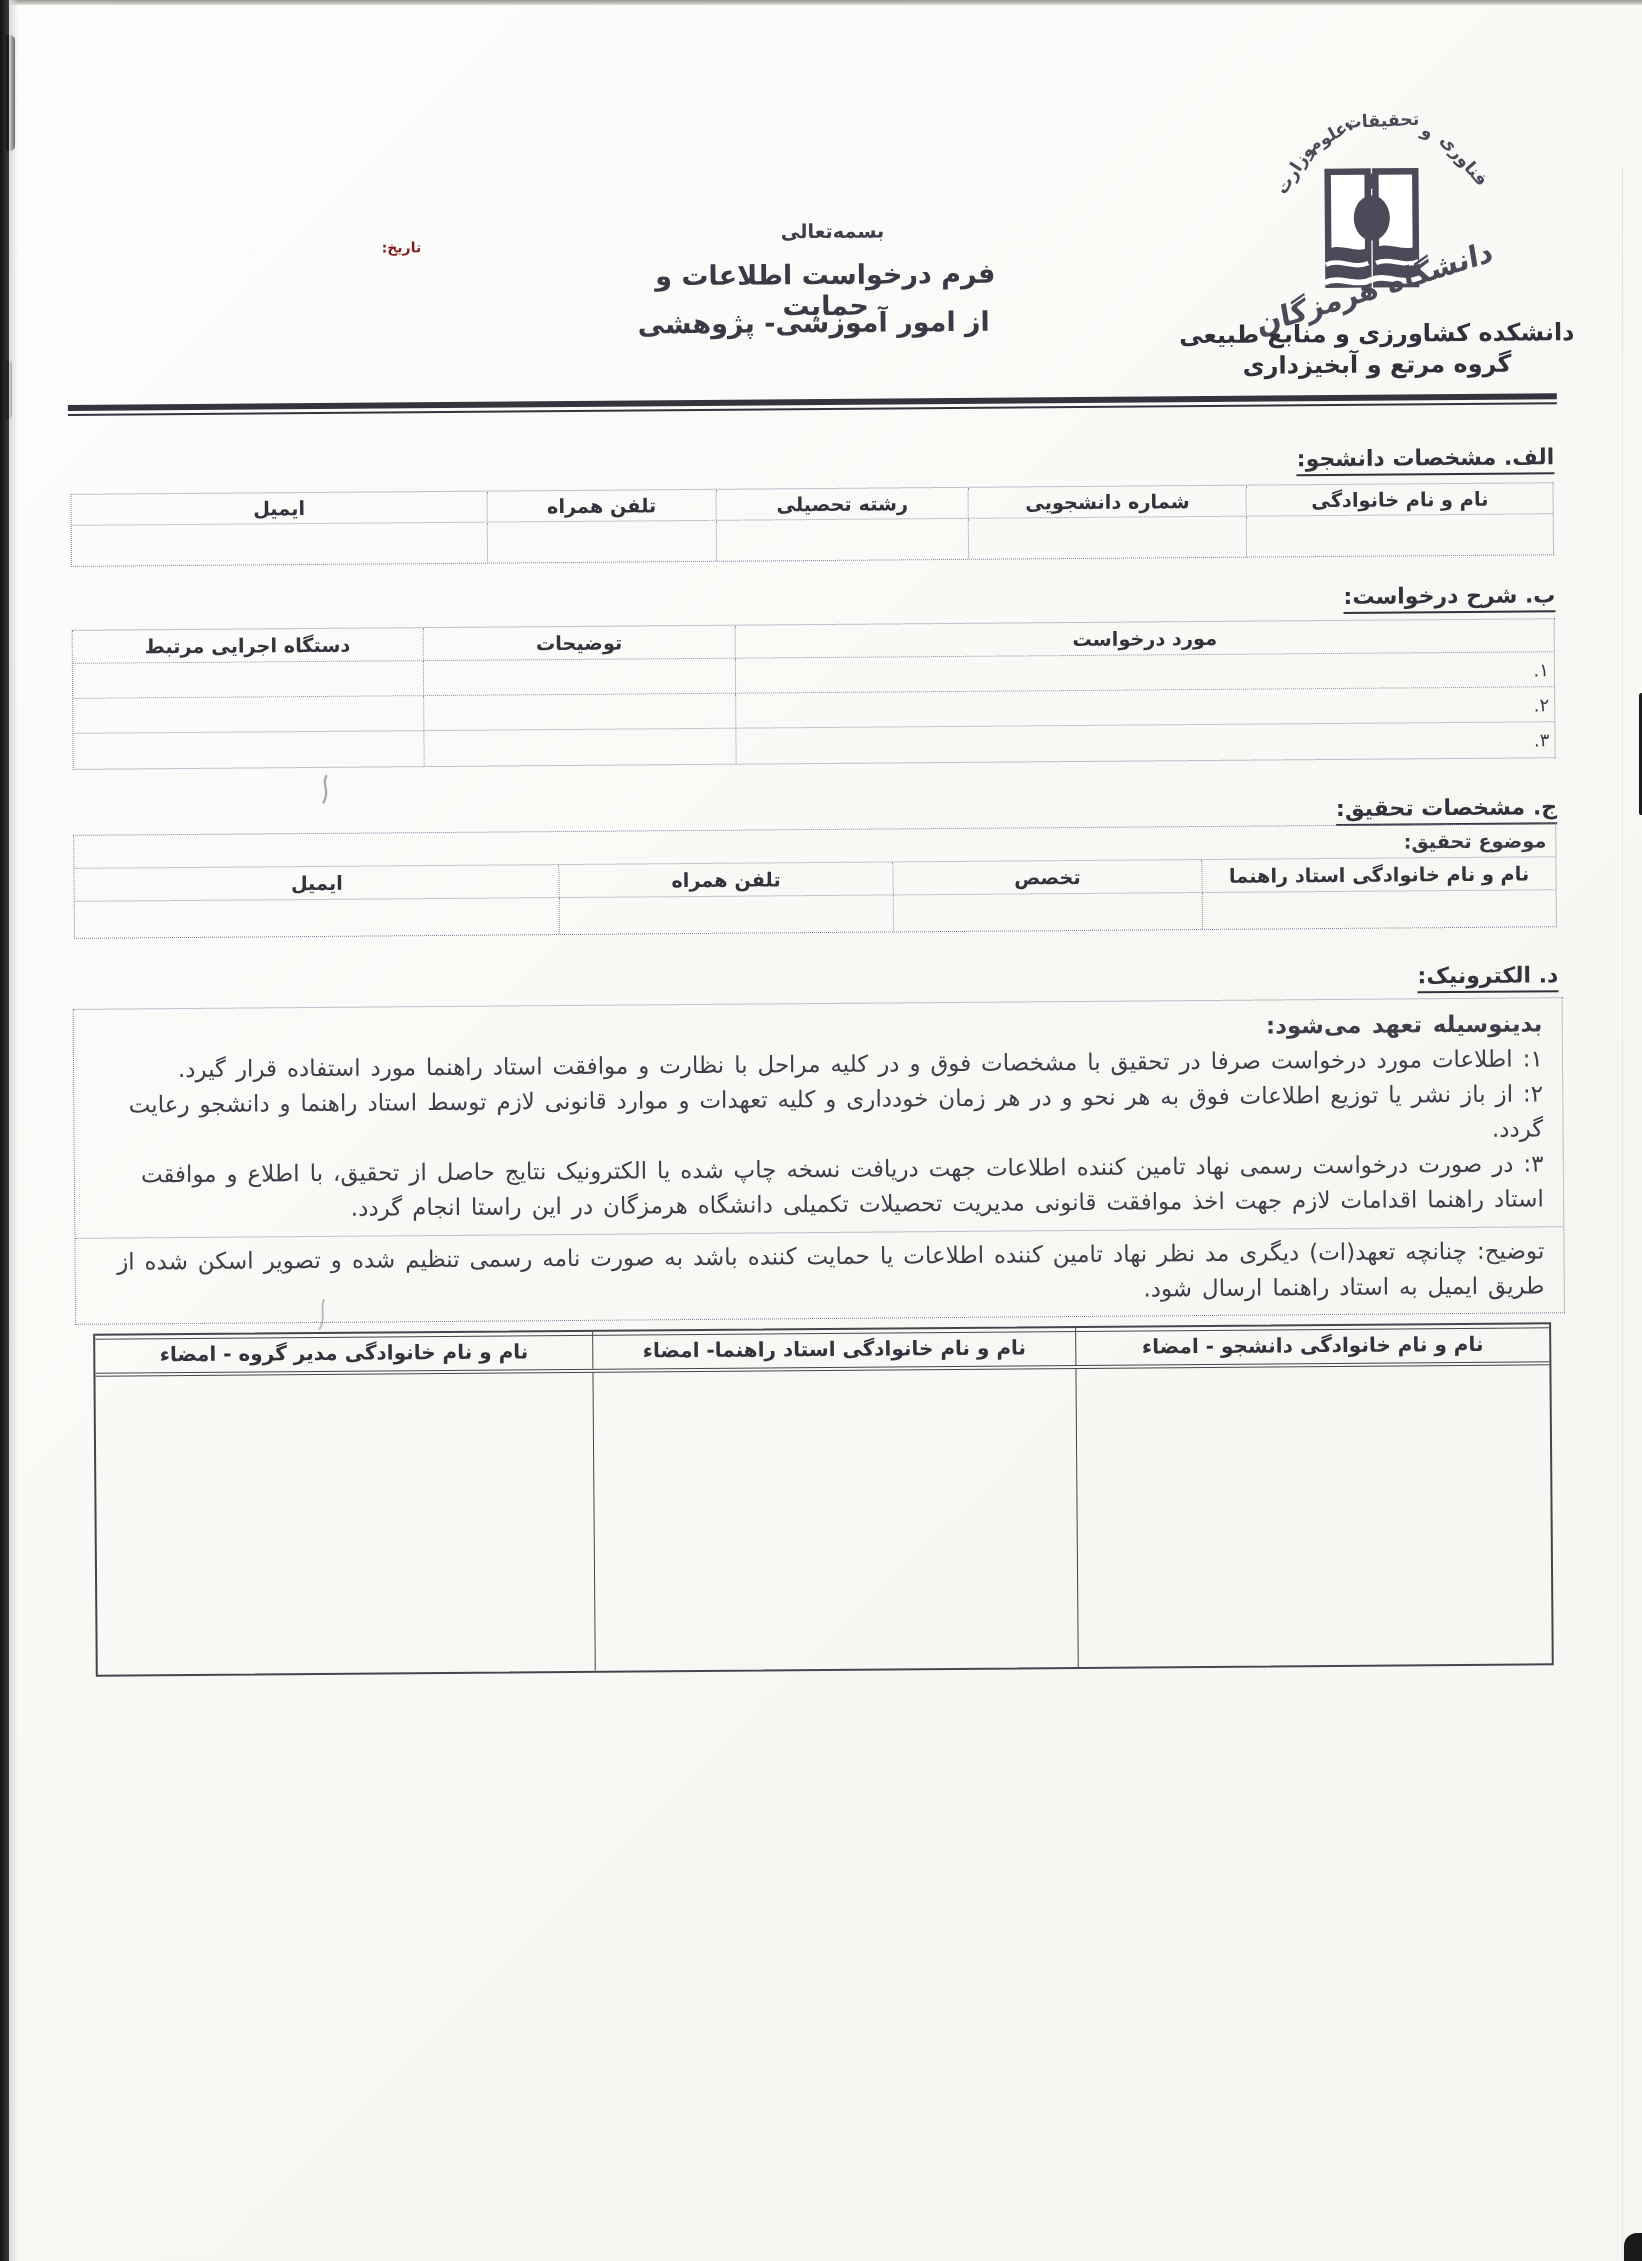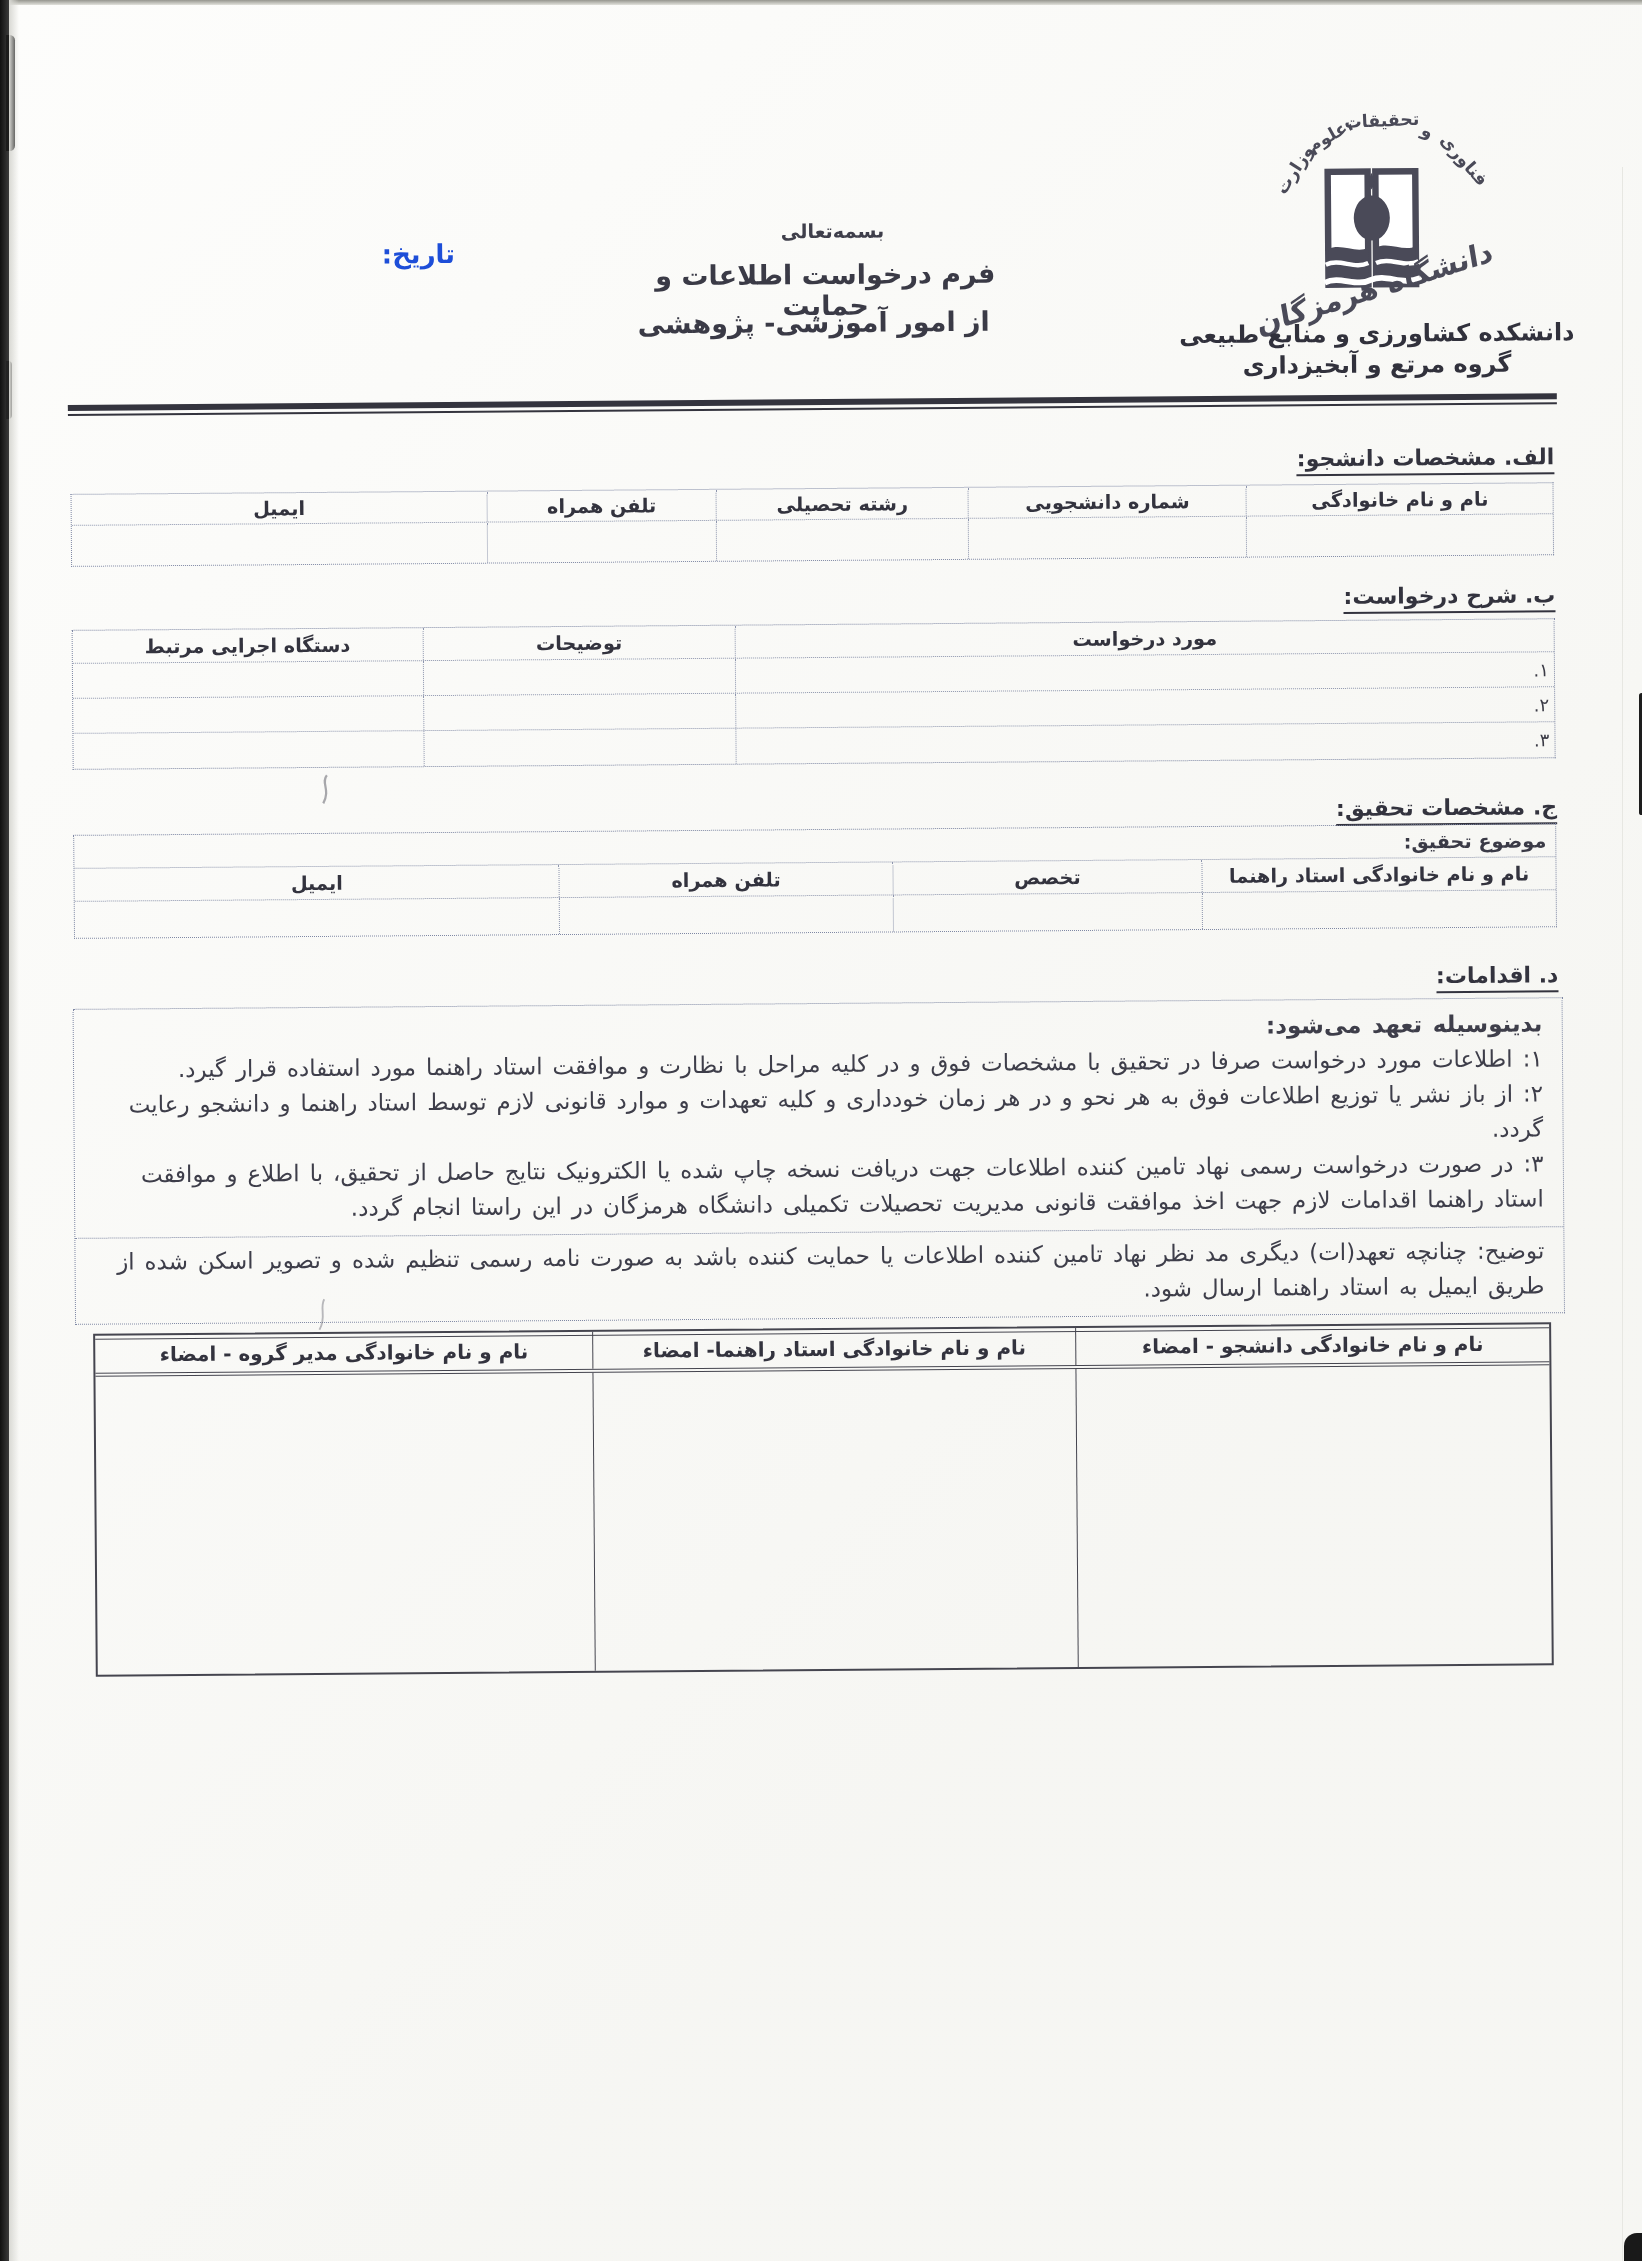--- a/index.html
+++ b/index.html
@@ -8,21 +8,21 @@
   #paper{position:absolute;inset:0;background:#fbfbf8;}
   #paper::after{content:'';position:absolute;inset:0;
     background:linear-gradient(135deg,rgba(255,255,255,.5),rgba(228,228,224,.22) 70%);pointer-events:none;}
   .abs{position:absolute;}
   #content{position:absolute;inset:0;transform:rotate(-0.45deg);transform-origin:50% 30%;color:#3a3a45;}
 
   
   .bismillah{top:220px;left:707px;width:258px;text-align:center;font-size:19.3px;font-weight:bold;color:#3f3f4b;}
   .title1{top:259px;left:635px;width:387px;text-align:center;font-size:27px;font-weight:bold;color:#3a3a46;}
   .title2{top:307px;left:623px;width:387px;text-align:center;font-size:27px;font-weight:bold;color:#3a3a46;}
-  .dateLbl{top:236px;left:385px;font-size:26px;font-weight:bold;color:#1d4ed8;}
+  .dateLbl{top:236px;left:385px;font-size:14px;font-weight:bold;color:#7f1d1d;}
   .faculty{top:324px;left:1154px;width:451px;text-align:center;font-size:24px;font-weight:bold;color:#31313c;}
   .dept{top:355px;left:1154px;width:451px;text-align:center;font-size:24px;font-weight:bold;color:#31313c;}
   #logo{top:87px;left:1253px;width:335px;height:277px;}
 
   .rule{top:399px;left:70px;width:1489px;height:11px;
     border-top:6.4px solid #34343e;border-bottom:2.6px solid #34343e;}
 
   
   .secLbl{right:87px;font-size:22px;font-weight:bold;color:#33333e;direction:rtl;}
   .secLbl span{display:inline-block;border-bottom:2.6px solid #33333e;padding-bottom:2.6px;}
@@ -165,21 +165,21 @@
       </div>
       <div class="trow" style="height:36px;">
         <div class="tcell" style="width:23.9%;"></div>
         <div class="tcell" style="width:20.9%;"></div>
         <div class="tcell" style="width:22.5%;"></div>
         <div class="tcell" style="width:32.7%;"></div>
       </div>
     </div>
 
     <div class="abs secLbl" style="top:968px;">
-      <span>د. اقدامات:</span></div>
+      <span>د. الکترونیک:</span></div>
     <div class="abs" id="pledgeBox">
       <div class="part1">
         <p style="font-weight:bold;">بدینوسیله تعهد می‌شود:</p>
         <p>۱: اطلاعات مورد درخواست صرفا در تحقیق با مشخصات فوق و در کلیه مراحل با نظارت و موافقت استاد راهنما مورد استفاده قرار گیرد.</p>
         <p>۲: از باز نشر یا توزیع اطلاعات فوق به هر نحو و در هر زمان خودداری و کلیه تعهدات و موارد قانونی لازم توسط استاد راهنما و دانشجو رعایت گردد.</p>
         <p>۳: در صورت درخواست رسمی نهاد تامین کننده اطلاعات جهت دریافت نسخه چاپ شده یا الکترونیک نتایج حاصل از تحقیق، با اطلاع و موافقت استاد راهنما اقدامات لازم جهت اخذ موافقت قانونی مدیریت تحصیلات تکمیلی دانشگاه هرمزگان در این راستا انجام گردد.</p>
       </div>
       <div class="note">
         <p>توضیح: چنانچه تعهد(ات) دیگری مد نظر نهاد تامین کننده اطلاعات یا حمایت کننده باشد به صورت نامه رسمی تنظیم شده و تصویر اسکن شده از طریق ایمیل به استاد راهنما ارسال شود.</p>
       </div>

